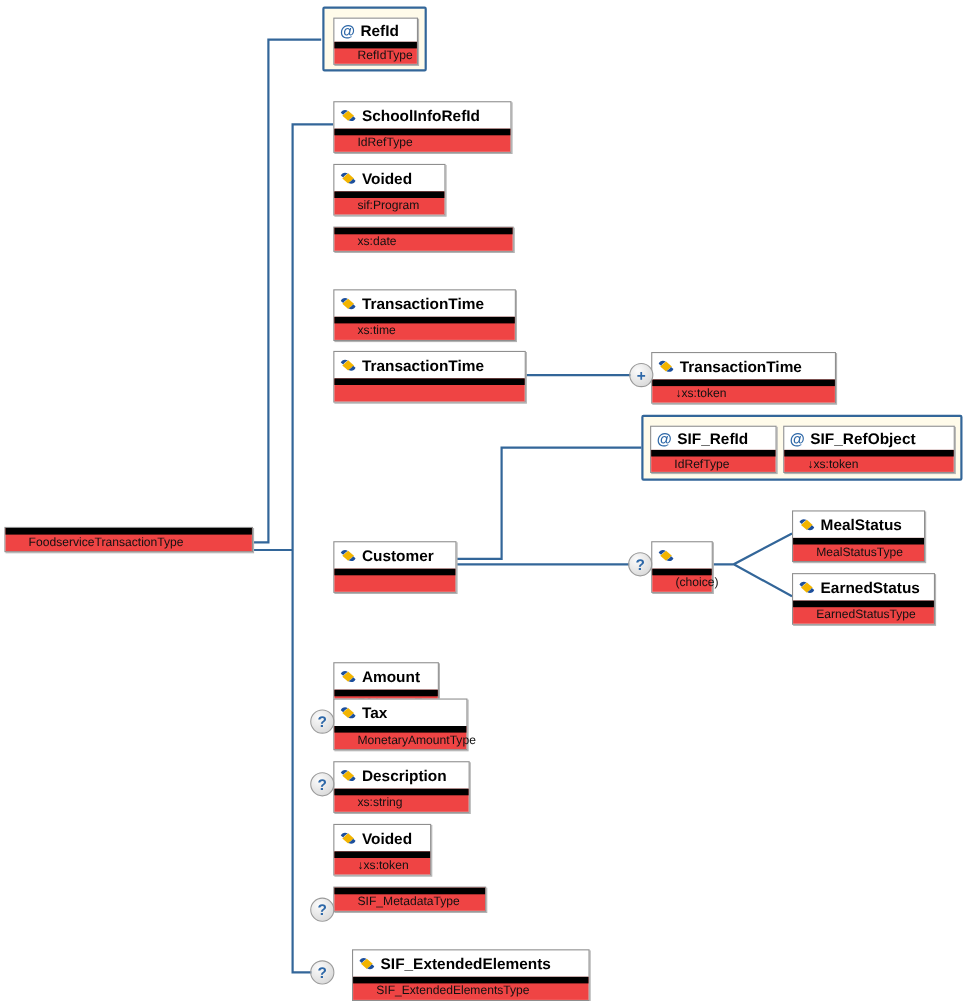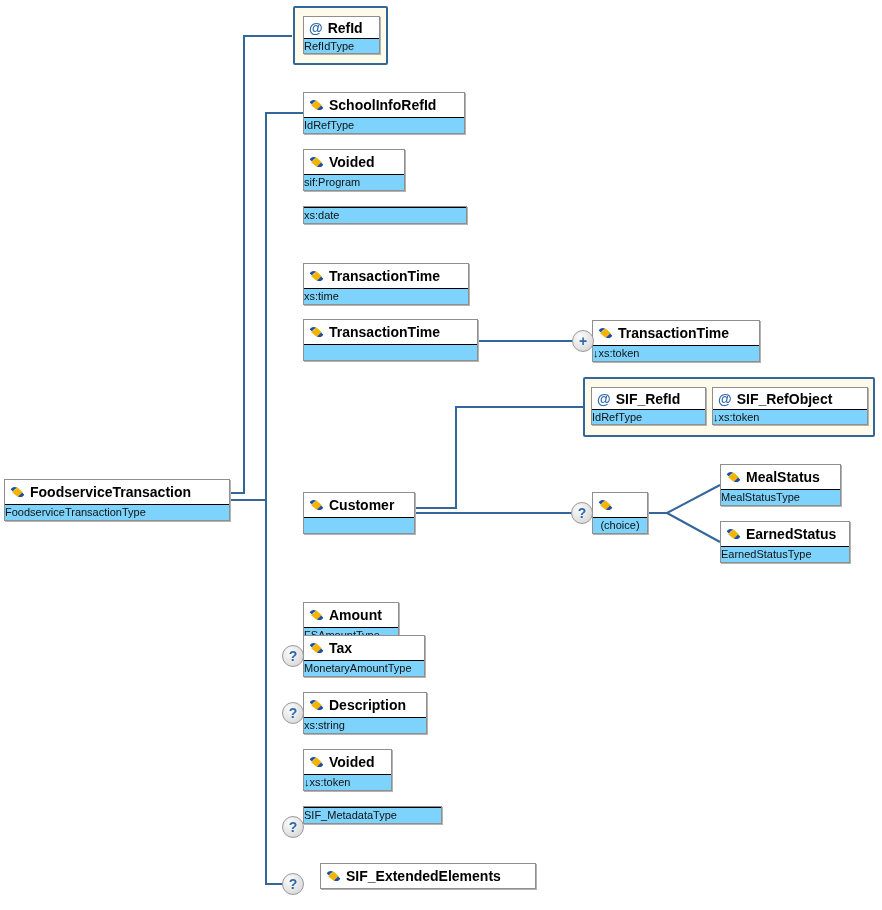--- a/index.html
+++ b/index.html
@@ -6,22 +6,22 @@
   .canvas{position:relative;width:882px;height:910px;background:#fff;
           font-family:"Liberation Sans",sans-serif;overflow:hidden;}
   svg.wires{position:absolute;left:0;top:0;pointer-events:none;}
   svg.wires path{stroke:#336699;stroke-width:2;fill:none;}
 
   .node{position:absolute;background:#fff;border:1px solid #8f8f8f;
         box-shadow:1px 1px 0 #b3b3b3;box-sizing:content-box;}
   .ntitle{display:flex;align-items:center;gap:5px;height:24px;
           padding:0 8px 0 5px;font-weight:bold;font-size:14px;
           white-space:nowrap;color:#000;}
-  .ntype{height:15px;background:#7dd3fc;border-top:1px solid #000000;
-         font-size:11px;line-height:15px;padding:0 0;white-space:nowrap;color:#111;}
+  .ntype{height:15px;background:#ef4444;border-top:6px solid #000000;
+         font-size:11px;line-height:15px;padding:0 21px;white-space:nowrap;color:#111;}
   .attr .ntitle{height:21px;}
   .attr .ntype{height:14px;line-height:14px;}
 
   .group{position:absolute;background:#fffbea;border:2px solid #336699;
          border-radius:2px;box-sizing:border-box;}
 
   .occ{position:absolute;width:22px;height:22px;border-radius:50%;
        background:radial-gradient(circle at 35% 30%, #fbfbfb, #d2d2d2);
        border:1px solid #9a9a9a;box-sizing:border-box;
        display:flex;align-items:center;justify-content:center;
@@ -49,30 +49,20 @@
   <div class="group" style="left:293px;top:6px;width:95px;height:59px"></div>
   <div class="node attr" style="left:303px;top:16px;width:75px">
     <div class="ntitle">
       <span class="aticon">@</span>
       <span>RefId</span>
     </div>
     <div class="ntype">RefIdType</div>
   </div>
 
   <div class="node" style="left:4px;top:479px;width:224px">
-    <div class="ntitle">
-      <span class="eicon">
-        <svg width="15" height="12" viewBox="0 0 15 12">
-          <path d="M2.2 6.2 L7.5 1.6 L12.8 6.2 L7.5 10.8 Z" fill="#f2b400"></path>
-          <path d="M0.8 3.6 C1.6 0.9 5.2 0.2 7.2 1.8 C5.6 2.6 4 4 3 5.4 Z" fill="#1d4f9c"></path>
-          <path d="M14.2 8.4 C13.4 11.1 9.8 11.8 7.8 10.2 C9.4 9.4 11 8 12 6.6 Z" fill="#1d4f9c"></path>
-        </svg>
-      </span>
-      <span>FoodserviceTransaction</span>
-    </div>
     <div class="ntype">FoodserviceTransactionType</div>
   </div>
 
   <div class="node" style="left:303px;top:92px;width:160px">
     <div class="ntitle">
       <span class="eicon">
         <svg width="15" height="12" viewBox="0 0 15 12">
             <path d="M2.2 6.2 L7.5 1.6 L12.8 6.2 L7.5 10.8 Z" fill="#f2b400"></path>
             <path d="M0.8 3.6 C1.6 0.9 5.2 0.2 7.2 1.8 C5.6 2.6 4 4 3 5.4 Z" fill="#1d4f9c"></path>
             <path d="M14.2 8.4 C13.4 11.1 9.8 11.8 7.8 10.2 C9.4 9.4 11 8 12 6.6 Z" fill="#1d4f9c"></path>
@@ -278,20 +268,21 @@
     <div class="ntitle">
       <span class="eicon">
         <svg width="15" height="12" viewBox="0 0 15 12">
             <path d="M2.2 6.2 L7.5 1.6 L12.8 6.2 L7.5 10.8 Z" fill="#f2b400"></path>
             <path d="M0.8 3.6 C1.6 0.9 5.2 0.2 7.2 1.8 C5.6 2.6 4 4 3 5.4 Z" fill="#1d4f9c"></path>
             <path d="M14.2 8.4 C13.4 11.1 9.8 11.8 7.8 10.2 C9.4 9.4 11 8 12 6.6 Z" fill="#1d4f9c"></path>
           </svg>
       </span>
       <span>SIF_ExtendedElements</span>
     </div>
+    <div class="ntype">SIF_ExtendedElementsType</div>
   </div>
 
   <div class="occ" style="left:572px;top:330px">
       <span>+</span>
     </div>
   <div class="occ" style="left:571px;top:502px">
       <span>?</span>
     </div>
   <div class="occ" style="left:282px;top:645px">
       <span>?</span>

